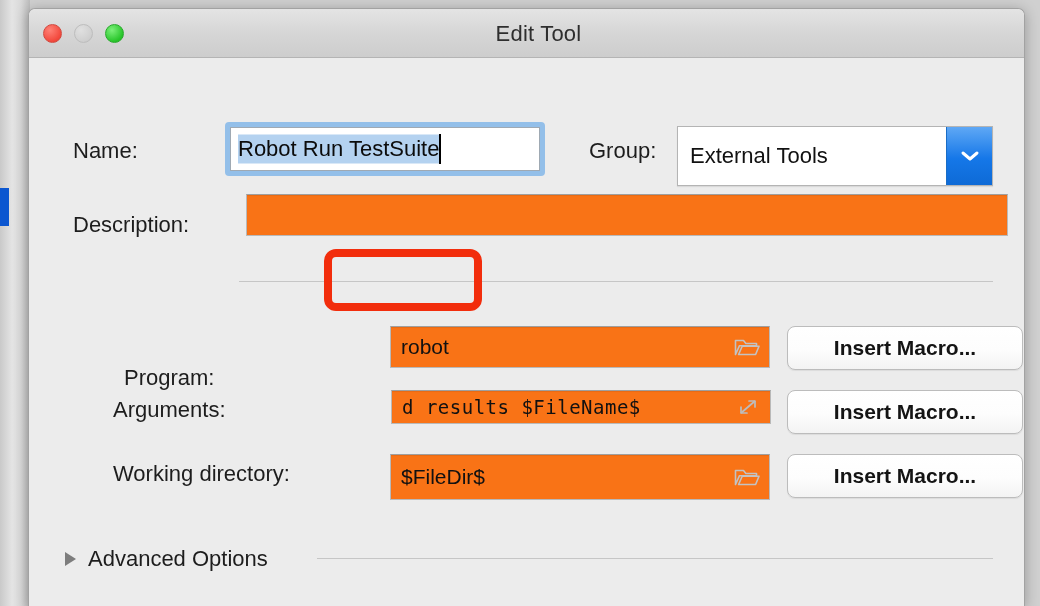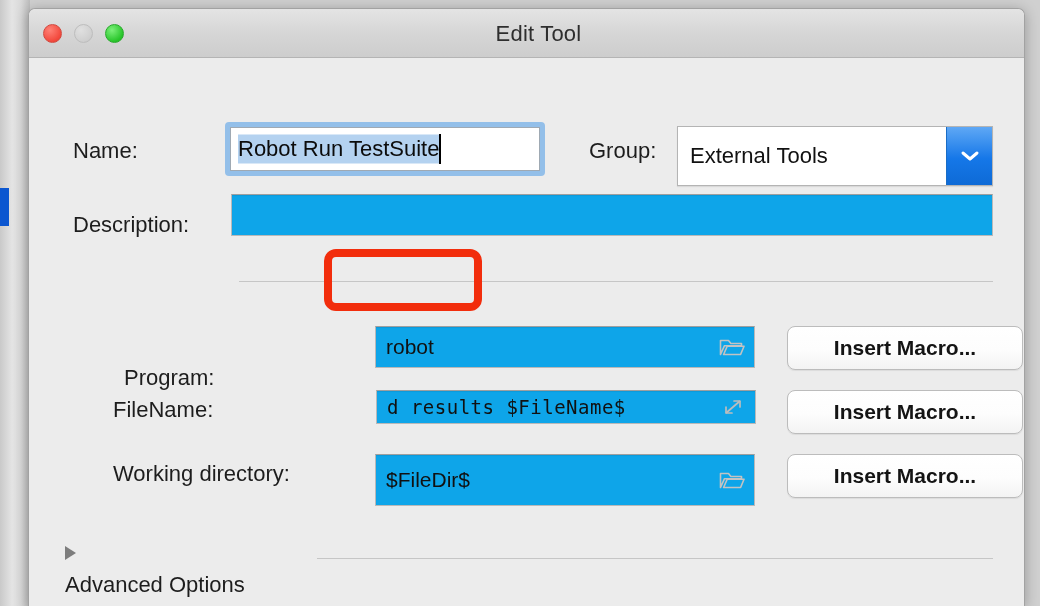--- a/index.html
+++ b/index.html
@@ -96,25 +96,26 @@
   
   .label {
     position: absolute;
     font-size: 22px;
     color: #1d1d1d;
     white-space: nowrap;
   }
 
   .textfield {
     position: absolute;
-    background: #0ea5e9;
+    background: #f97316;
     border: 1px solid #b9b9b9;
     border-top-color: #9f9f9f;
     box-sizing: border-box;
     box-shadow: inset 0 1px 1px rgba(0,0,0,0.07);
+    margin-left: 15px;
   }
   .textfield .value {
     position: absolute;
     left: 10px;
     top: 50%;
     transform: translateY(-50%);
     font-size: 21px;
     color: #111;
     white-space: nowrap;
   }
@@ -234,23 +235,22 @@
     color: #141414;
     font-weight: bold;
   }
 
   
   #advanced-row {
     position: absolute;
     left: 36px;
     top: 488px;
     display: flex;
-    align-items: flex-start;
+    align-items: center;
     gap: 12px;
-    flex-direction: column;
   }
   .disclosure {
     width: 0; height: 0;
     border-left: 11px solid #7d7d7d;
     border-top: 7px solid transparent;
     border-bottom: 7px solid transparent;
   }
   #advanced-label {
     font-size: 22px;
     color: #1d1d1d;
@@ -322,35 +322,35 @@
         <span class="value">robot</span>
         <span class="field-icon">
           <svg width="26" height="22" viewBox="0 0 26 22">
             <path d="M1.5 4.5 h8 l2.4 3 h10.6 v2.2 h-17 l-4 8.8 V4.5 z" fill="none" stroke="#c3c3c3" stroke-width="1.6" stroke-linejoin="round"></path>
             <path d="M4.6 18.5 h17 l3.4 -8.2 h-16.8 z" fill="none" stroke="#c3c3c3" stroke-width="1.6" stroke-linejoin="round"></path>
           </svg>
         </span>
       </div>
       <div class="macro-btn" style="left:758px; top:268px;">Insert Macro...</div>
 
-      <div class="label" style="left:84px; top:339px;">FileName:</div>
+      <div class="label" style="left:84px; top:339px;">Arguments:</div>
       <div class="textfield" style="left:347px; top:332px; width:380px; height:34px;">
         <span class="value mono">d results $FileName$</span>
         <span class="field-icon">
           <svg width="26" height="22" viewBox="0 0 26 22">
             <line x1="6" y1="17" x2="20" y2="5" stroke="#bdbdbd" stroke-width="1.7"></line>
             <polyline points="20,11 20,5 14,5" fill="none" stroke="#bdbdbd" stroke-width="1.7" stroke-linecap="round" stroke-linejoin="round"></polyline>
             <polyline points="6,11 6,17 12,17" fill="none" stroke="#bdbdbd" stroke-width="1.7" stroke-linecap="round" stroke-linejoin="round"></polyline>
           </svg>
         </span>
       </div>
       <div class="macro-btn" style="left:758px; top:332px;">Insert Macro...</div>
 
       <div class="label" style="left:84px; top:403px;">Working directory:</div>
-      <div class="textfield" style="left:346px; top:396px; width:380px; height:52px;">
+      <div class="textfield" style="left:346px; top:396px; width:380px; height:46px;">
         <span class="value">$FileDir$</span>
         <span class="field-icon">
           <svg width="26" height="22" viewBox="0 0 26 22">
             <path d="M1.5 4.5 h8 l2.4 3 h10.6 v2.2 h-17 l-4 8.8 V4.5 z" fill="none" stroke="#c3c3c3" stroke-width="1.6" stroke-linejoin="round"></path>
             <path d="M4.6 18.5 h17 l3.4 -8.2 h-16.8 z" fill="none" stroke="#c3c3c3" stroke-width="1.6" stroke-linejoin="round"></path>
           </svg>
         </span>
       </div>
       <div class="macro-btn" style="left:758px; top:396px;">Insert Macro...</div>
 

